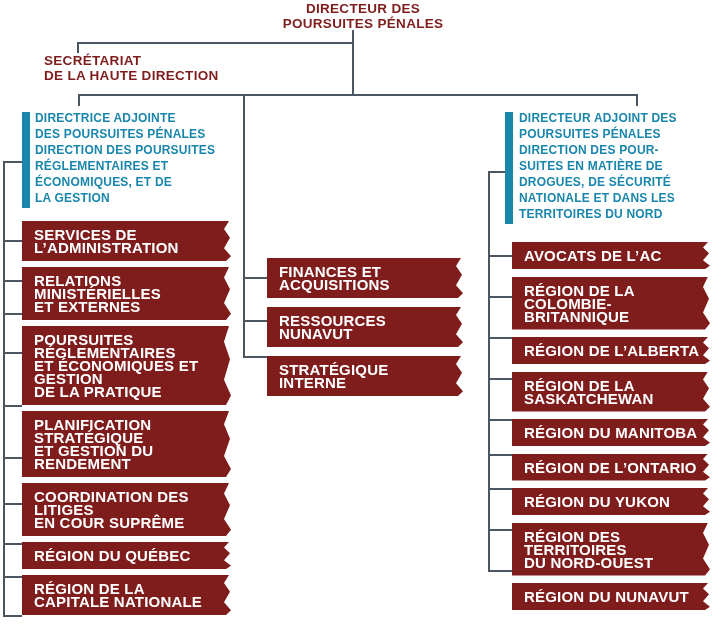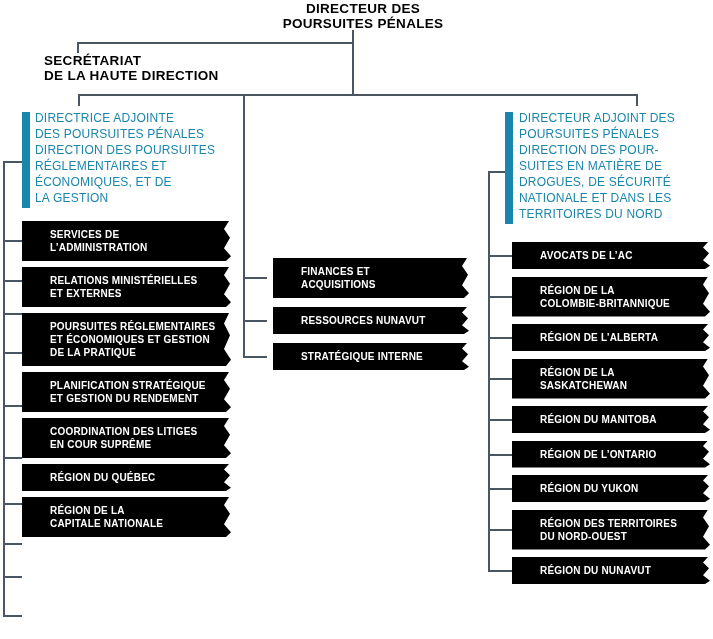--- a/index.html
+++ b/index.html
@@ -5,61 +5,61 @@
   html,body{margin:0;padding:0;background:#ffffff;}
   #canvas{
     position:relative;
     width:713px;height:639px;
     background:#ffffff;
     font-family:"Liberation Sans", sans-serif;
     overflow:hidden;
   }
   .dark-label{
     position:absolute;
-    color:#000000;
+    color:#7f1d1d;
     font-size:13.5px;line-height:15px;
     font-weight:bold;
     letter-spacing:.3px;
     white-space:pre-line;
   }
   .teal-heading{
     position:absolute;
     color:#1A86AC;
     font-size:12px;line-height:16px;
-    font-weight:normal;
+    font-weight:bold;
     letter-spacing:.2px;
     white-space:pre-line;
   }
   .accent-bar{
     position:absolute;
     width:8px;
     background:#1A86AC;
   }
   .line{
     position:absolute;
     background:#4A5661;
   }
   .col{
     position:absolute;
     display:flex;
     flex-direction:column;
   }
   .org-box{
-    background:#000000;
+    background:#7f1d1d;
     color:#ffffff;
     font-weight:bold;
-    font-size:10px;line-height:13px;
+    font-size:15px;line-height:13px;
     letter-spacing:.2px;
-    padding:7px 10px 7px 28px;
+    padding:7px 10px 7px 12px;
     white-space:pre-line;
     box-sizing:border-box;
     clip-path:polygon(0 0, calc(100% - 2px) 0, calc(100% - 7px) 20%, calc(100% - 1px) 42%, calc(100% - 7px) 68%, 100% 88%, calc(100% - 5px) 100%, 0 100%);
   }
   #left-column{left:22px;top:221px;width:209px;gap:6px;}
-  #middle-column{left:273px;top:258px;width:196px;gap:9px;}
+  #middle-column{left:267px;top:258px;width:196px;gap:9px;}
   #right-column{left:512px;top:242px;width:198px;gap:7.5px;}
   #title{left:243px;top:1px;width:240px;text-align:center;}
   #secretariat{left:44px;top:53px;}
   #left-heading{left:35px;top:110px;}
   #right-heading{left:519px;top:110px;}
   #left-bar{left:22px;top:112px;height:96px;}
   #right-bar{left:505px;top:112px;height:112px;}
 </style>
 </head>
 <body>

